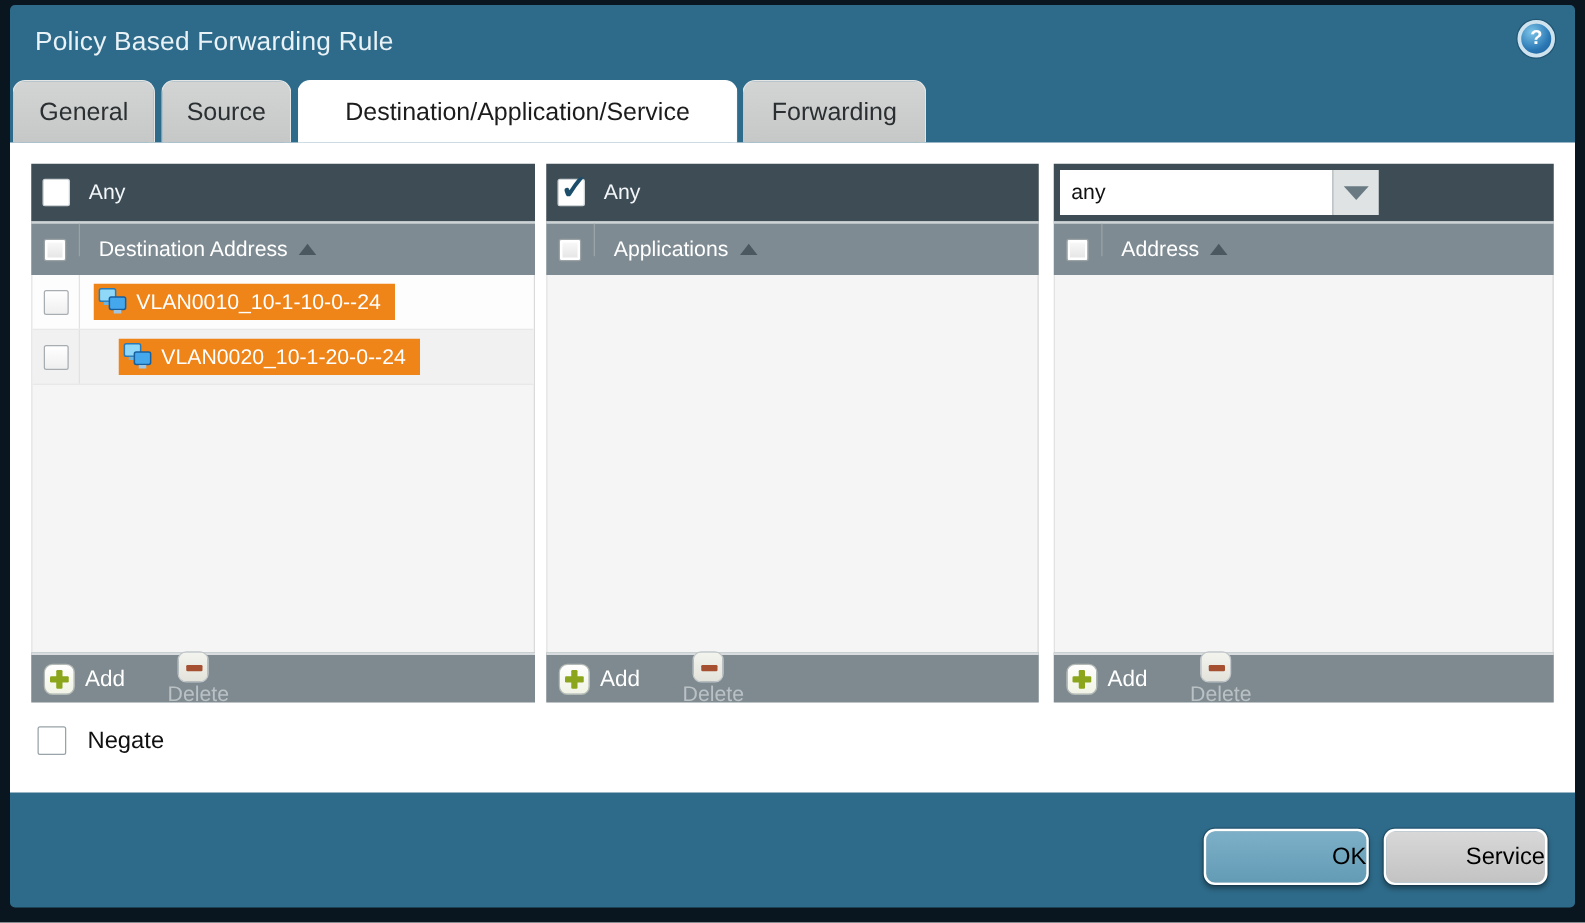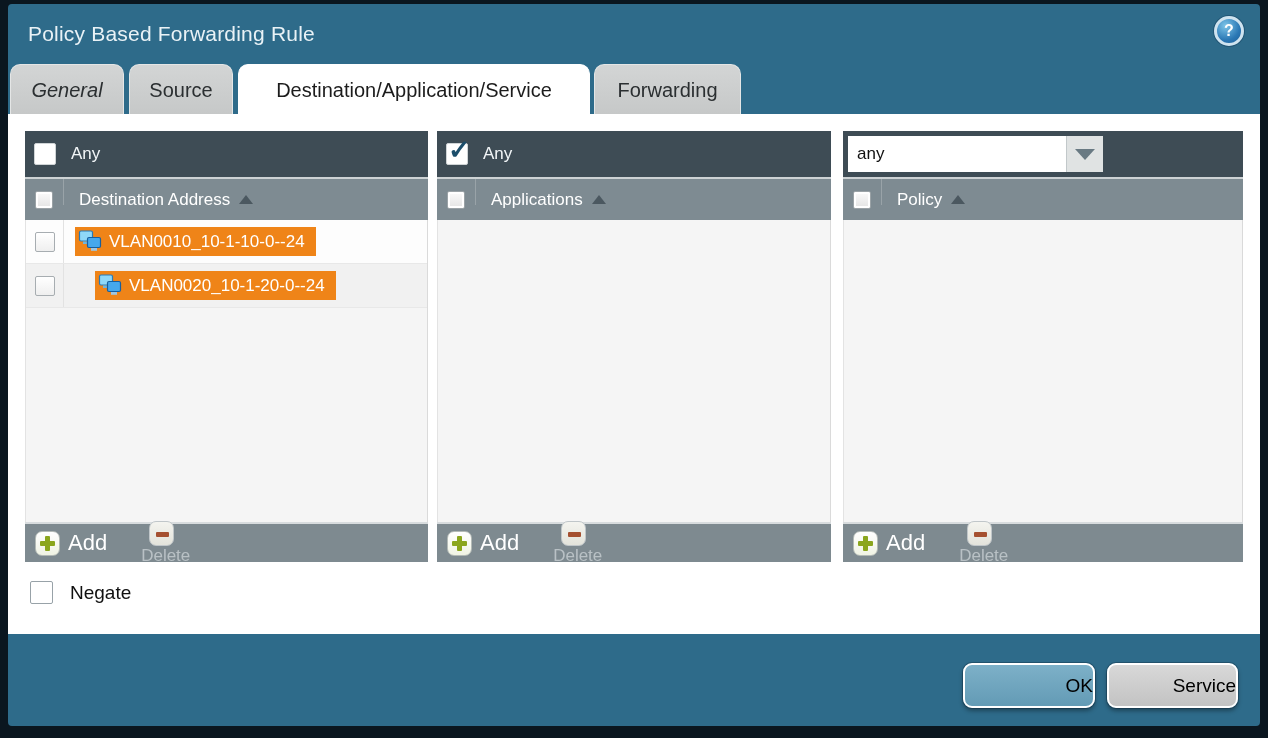--- a/index.html
+++ b/index.html
@@ -18,21 +18,21 @@
                background:radial-gradient(circle at 35% 28%, #7cc4e8, #2a77b4 62%, #1d5f98);
                box-shadow:0 0 0 1px rgba(20,60,90,.45);
                color:#fff; font-size:16px; font-weight:bold; text-align:center; line-height:24px;
                cursor:pointer; }
 
   
   .tabs { position:absolute; left:2px; top:60px; height:50px; display:flex; }
   .tab { height:50px; border-radius:10px 10px 0 0; text-align:center; line-height:50px;
          font-size:20px; color:#2b2f31; cursor:pointer;
          background:linear-gradient(#d3d5d5,#c6c8c8); border:1px solid #e4e6e6; border-bottom:none; }
-  .tab.general    { width:114px; margin-right:5px;font-style:italic; }
+  .tab.general    { width:114px; margin-right:5px; }
   .tab.source     { width:104px; margin-right:5px; }
   .tab.dest       { width:352px; margin-right:4px; background:#ffffff; border-color:#ffffff; color:#1c1c1c; }
   .tab.forwarding { width:147px; }
 
   
   .content { position:absolute; left:0; top:110px; width:1252px; height:520px; background:#ffffff; }
 
   .col { position:absolute; top:17px; height:431px; display:flex; flex-direction:column; }
   .col1 { left:17px;  width:403px; }
   .col2 { left:429px; width:394px; }
@@ -74,21 +74,21 @@
   .icon-add { width:25px; height:25px; border-radius:7px; background:linear-gradient(#ffffff,#f0f3e4);
               border:1px solid #b3bab6; position:relative; flex:none; }
   .icon-add::before { content:""; position:absolute; left:4px; top:9px; width:15px; height:5px;
                       background:#8ba61d; border-radius:1px; }
   .icon-add::after  { content:""; position:absolute; left:9px; top:4px; width:5px; height:15px;
                       background:#8ba61d; border-radius:1px; }
   .icon-del { width:25px; height:25px; border-radius:7px; background:linear-gradient(#f4f4ef,#e3e3db);
               border:1px solid #c0c6c9; position:relative; flex:none; }
   .icon-del::before { content:""; position:absolute; left:6px; top:10px; width:13px; height:5px;
                       background:#a55030; border-radius:1px; }
-  .add-label { color:#ffffff; font-size:22px; margin-left:8px; }
+  .add-label { color:#ffffff; font-size:18px; margin-left:8px; }
   .del-label { color:#b9c1c5; font-size:17px; margin-left:8px; }
 
   
   .col3 .any-bar { padding-left:5px; }
   .dropdown { display:flex; align-items:center; height:36px; }
   .dropdown-value { width:218px; height:36px; background:#ffffff; color:#111111;
                     font-size:17px; line-height:36px; padding-left:9px; cursor:pointer; }
   .dropdown-btn { width:37px; height:36px; background:#e0e3e3; border-left:1px solid #c2c8ca;
                   display:flex; justify-content:center; align-items:center; cursor:pointer; }
   .dropdown-arrow { width:0; height:0; border-left:10px solid transparent;
@@ -221,21 +221,21 @@
               <span class="dropdown-arrow"></span>
             </span>
           </span>
         </div>
         <div class="sort-header">
           <span class="hdr-cb-cell">
               <span class="cb cb-hdr"></span>
             </span>
           <span class="vdiv"></span>
           <span class="hdr-label-wrap">
-            <span class="hdr-label">Policy</span>
+            <span class="hdr-label">Address</span>
             <span class="sort-asc"></span>
           </span>
         </div>
         <div class="list-body"></div>
         <div class="footer-bar">
           <span class="ftr-btn">
             <span class="icon-add"></span>
             <span class="add-label">Add</span>
           </span>
           <span class="ftr-btn">

